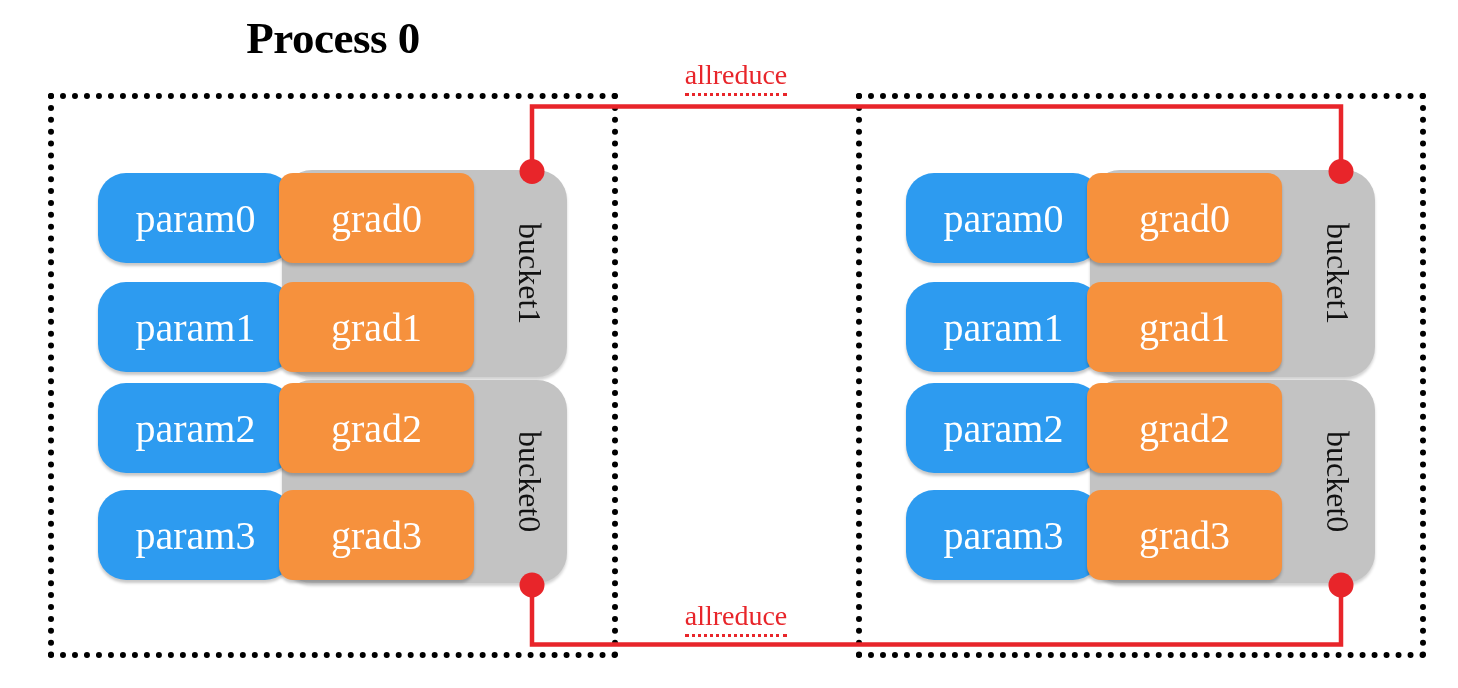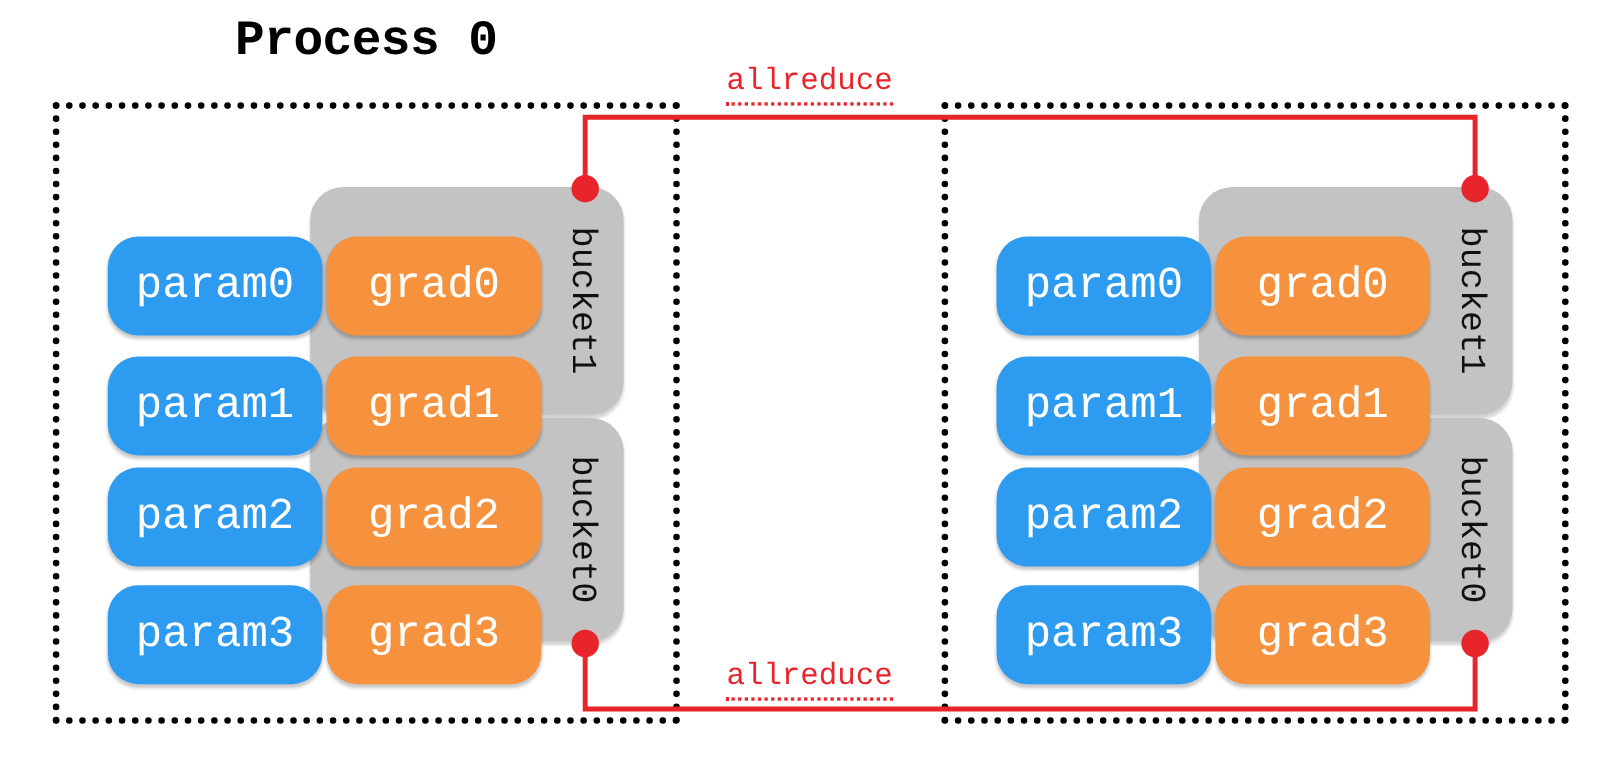--- a/index.html
+++ b/index.html
@@ -1,17 +1,17 @@
 <!DOCTYPE html>
 <html style="--c-param: #2D9BF0; --c-grad: #F6913D; --c-bucket: #C3C3C3; --c-connector: #E8252A; --c-border: #000000; --c-text_on_block: #FFFFFF; --c-bucket_text: #111111; --c-title_text: #000000;"><head>
 <meta charset="utf-8">
 <style>
   html,body{margin:0;padding:0;background:#fff;}
   .canvas{position:relative;width:1458px;height:688px;background:#fff;overflow:hidden;
-          font-family:Liberation Mono, monospace;}
+          font-family:Liberation Serif, serif;}
 
   .proc-title{position:absolute;top:12px;width:570px;text-align:center;
               font-size:45px;font-weight:bold;color:var(--c-title_text,#000);
               letter-spacing:-0.5px;}
 
   .process{position:absolute;top:93px;width:570px;height:565px;}
   .proc-border{position:absolute;inset:0;border:6px dotted var(--c-border,#000);
                box-sizing:border-box;}
 
   .bucket{position:absolute;left:234px;width:285px;background:var(--c-bucket,#C3C3C3);
@@ -22,23 +22,23 @@
   .bucket-label{position:absolute;left:444px;width:75px;display:flex;
                 align-items:center;justify-content:center;
                 writing-mode:vertical-rl;font-size:32px;
                 color:var(--c-bucket_text,#111);}
   .label-top{top:77px;height:207px;}
   .label-bottom{top:287px;height:203px;}
 
   .blk{position:absolute;width:195px;height:90px;border-radius:28px;
        display:flex;align-items:center;justify-content:center;
        font-size:40px;color:var(--c-text_on_block,#fff);
-       box-shadow:0 3px 3px rgba(0,0,0,0.22);margin-top:42px;}
+       box-shadow:0 3px 3px rgba(0,0,0,0.22);}
   .param{left:50px;background:var(--c-param,#2D9BF0);}
-  .grad{left:249px;background:var(--c-grad,#F6913D);}
+  .grad{left:231px;background:var(--c-grad,#F6913D);border-radius:14px;}
   .r0{top:80px}.r1{top:189px}.r2{top:290px}.r3{top:397px}
 
   .overlay{position:absolute;left:0;top:0;pointer-events:none;}
   .conn{stroke:var(--c-connector,#E8252A);stroke-width:4.5;fill:none;}
   .dot{fill:var(--c-connector,#E8252A);}
 
   .allreduce{position:absolute;left:656px;width:160px;text-align:center;
              font-size:28px;color:var(--c-connector,#E8252A);line-height:1.1;}
   .allreduce span{border-bottom:3px dotted var(--c-connector,#E8252A);
                   padding-bottom:2px;display:inline-block;}

